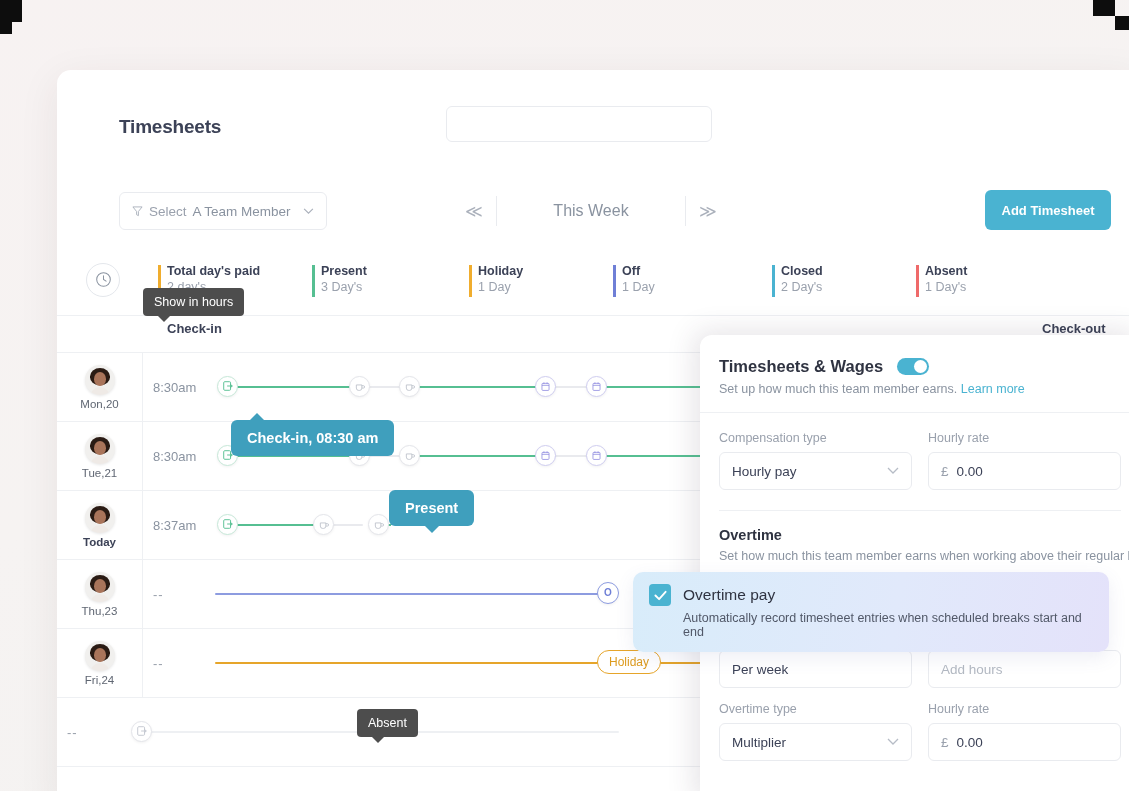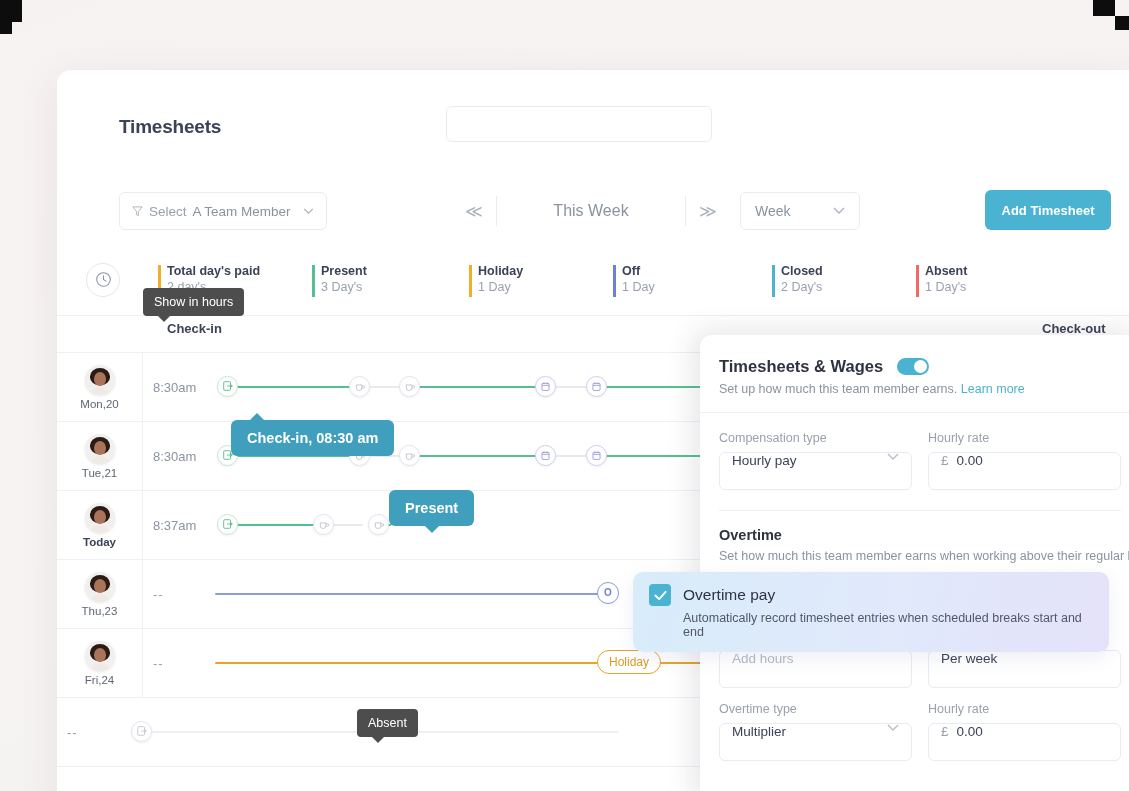--- a/index.html
+++ b/index.html
@@ -237,22 +237,22 @@
   }
   .wp-sub { font-size:12.5px; color:#8a93a0; margin-top:6px; }
   .wp-sub a { color:#4ab3d1; text-decoration:none; }
 
   .wp-body { padding:18px 19px 0 19px; }
   .fgrid { display:flex; gap:16px; }
   .field { flex:1; min-width:0; }
   .flabel { font-size:12.5px; color:#9aa1ad; margin-bottom:7px; }
   .finput {
     height:38px; border:1px solid #e9ebef; border-radius:6px; background:#fff;
-    display:flex; justify-content:space-between;
-    padding:0 12px; font-size:13.5px; color:#3c4257; cursor:pointer;
+    display:flex; align-items:center; justify-content:space-between;
+    padding:10px 12px; font-size:13.5px; color:#3c4257; cursor:pointer;
   }
   .finput.placeholder { color:#b3b9c2; }
   .finput .cur { color:#9aa1ad; margin-right:8px; }
   .chev { color:#b6bcc6; font-size:12px; }
   .wp-div { height:1px; background:#eef0f3; margin:20px 0 16px 0; }
   .wp-h2 { font-size:14.5px; font-weight:bold; color:#2f3341; }
   .wp-h2sub { font-size:12.5px; color:#8a93a0; margin-top:6px; white-space:nowrap; }
 
   
   .ot-card {
@@ -307,28 +307,20 @@
     </div>
 
     <div class="nav-group">
       <button class="nav-arrow">≪</button>
       <div class="nav-div"></div>
       <div class="nav-label">This Week</div>
       <div class="nav-div"></div>
       <button class="nav-arrow">≫</button>
     </div>
 
-    <div class="period-select">
-      <span>Week</span>
-      <span class="chev">
-        <svg width="12" height="8" viewBox="0 0 12 8">
-            <path d="M1 1l5 5 5-5" fill="none" stroke="#aab0bb" stroke-width="1.3"></path>
-          </svg>
-      </span>
-    </div>
 
     <button class="add-btn">Add Timesheet</button>
   </div>
 
   <div class="stats">
     <div class="clock-btn">
       <span>
         <svg width="17" height="17" viewBox="0 0 20 20">
           <circle cx="10" cy="10" r="8" fill="none" stroke="#8a93a0" stroke-width="1.2"></circle>
           <path d="M10 5.5V10l3 2" fill="none" stroke="#8a93a0" stroke-width="1.2" stroke-linecap="round"></path>
@@ -608,29 +600,29 @@
 
     <div class="wp-div"></div>
 
     <div class="wp-h2">Overtime</div>
     <div class="wp-h2sub">Set how much this team member earns when working above their regular hou</div>
 
     <div style="height:66px"></div>
 
     <div class="fgrid">
       <div class="field">
+        <div class="flabel">Type</div>
+        <div class="finput">
+          <span>Per week</span>
+        </div>
+      </div>
+      <div class="field">
         <div class="flabel">Regular working hours</div>
         <div class="finput placeholder">
           <span>Add hours</span>
-        </div>
-      </div>
-      <div class="field">
-        <div class="flabel">Type</div>
-        <div class="finput">
-          <span>Per week</span>
         </div>
       </div>
     </div>
 
     <div style="height:14px"></div>
 
     <div class="fgrid">
       <div class="field">
         <div class="flabel">Overtime type</div>
         <div class="finput">

